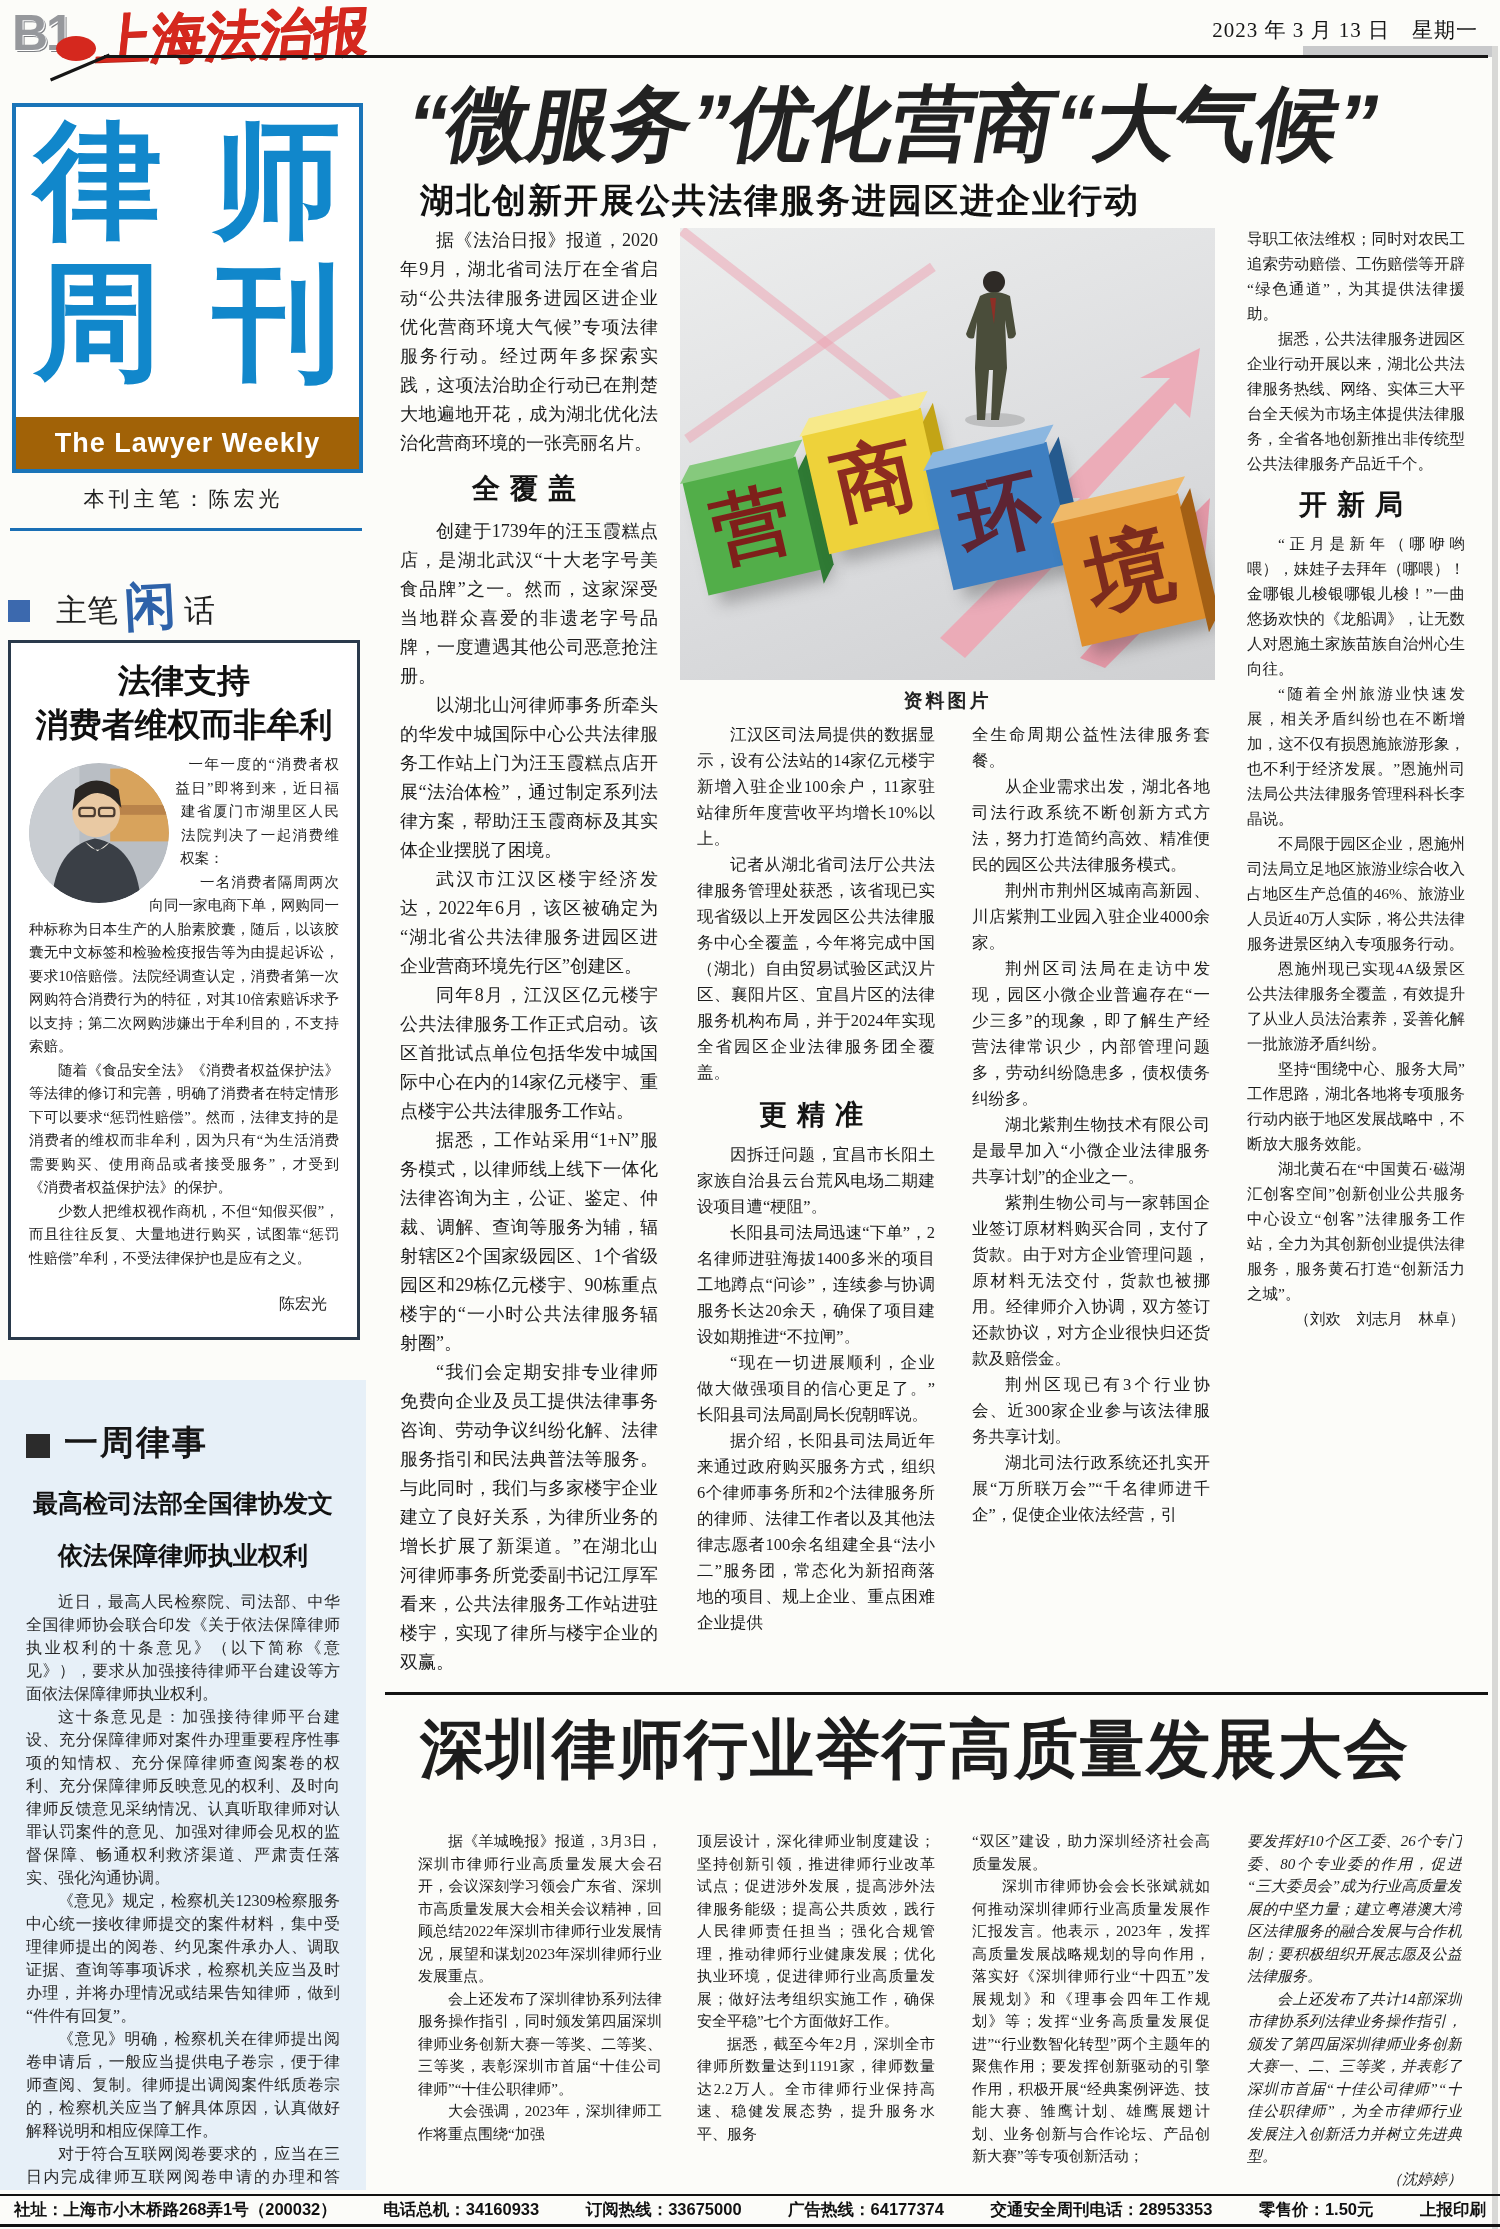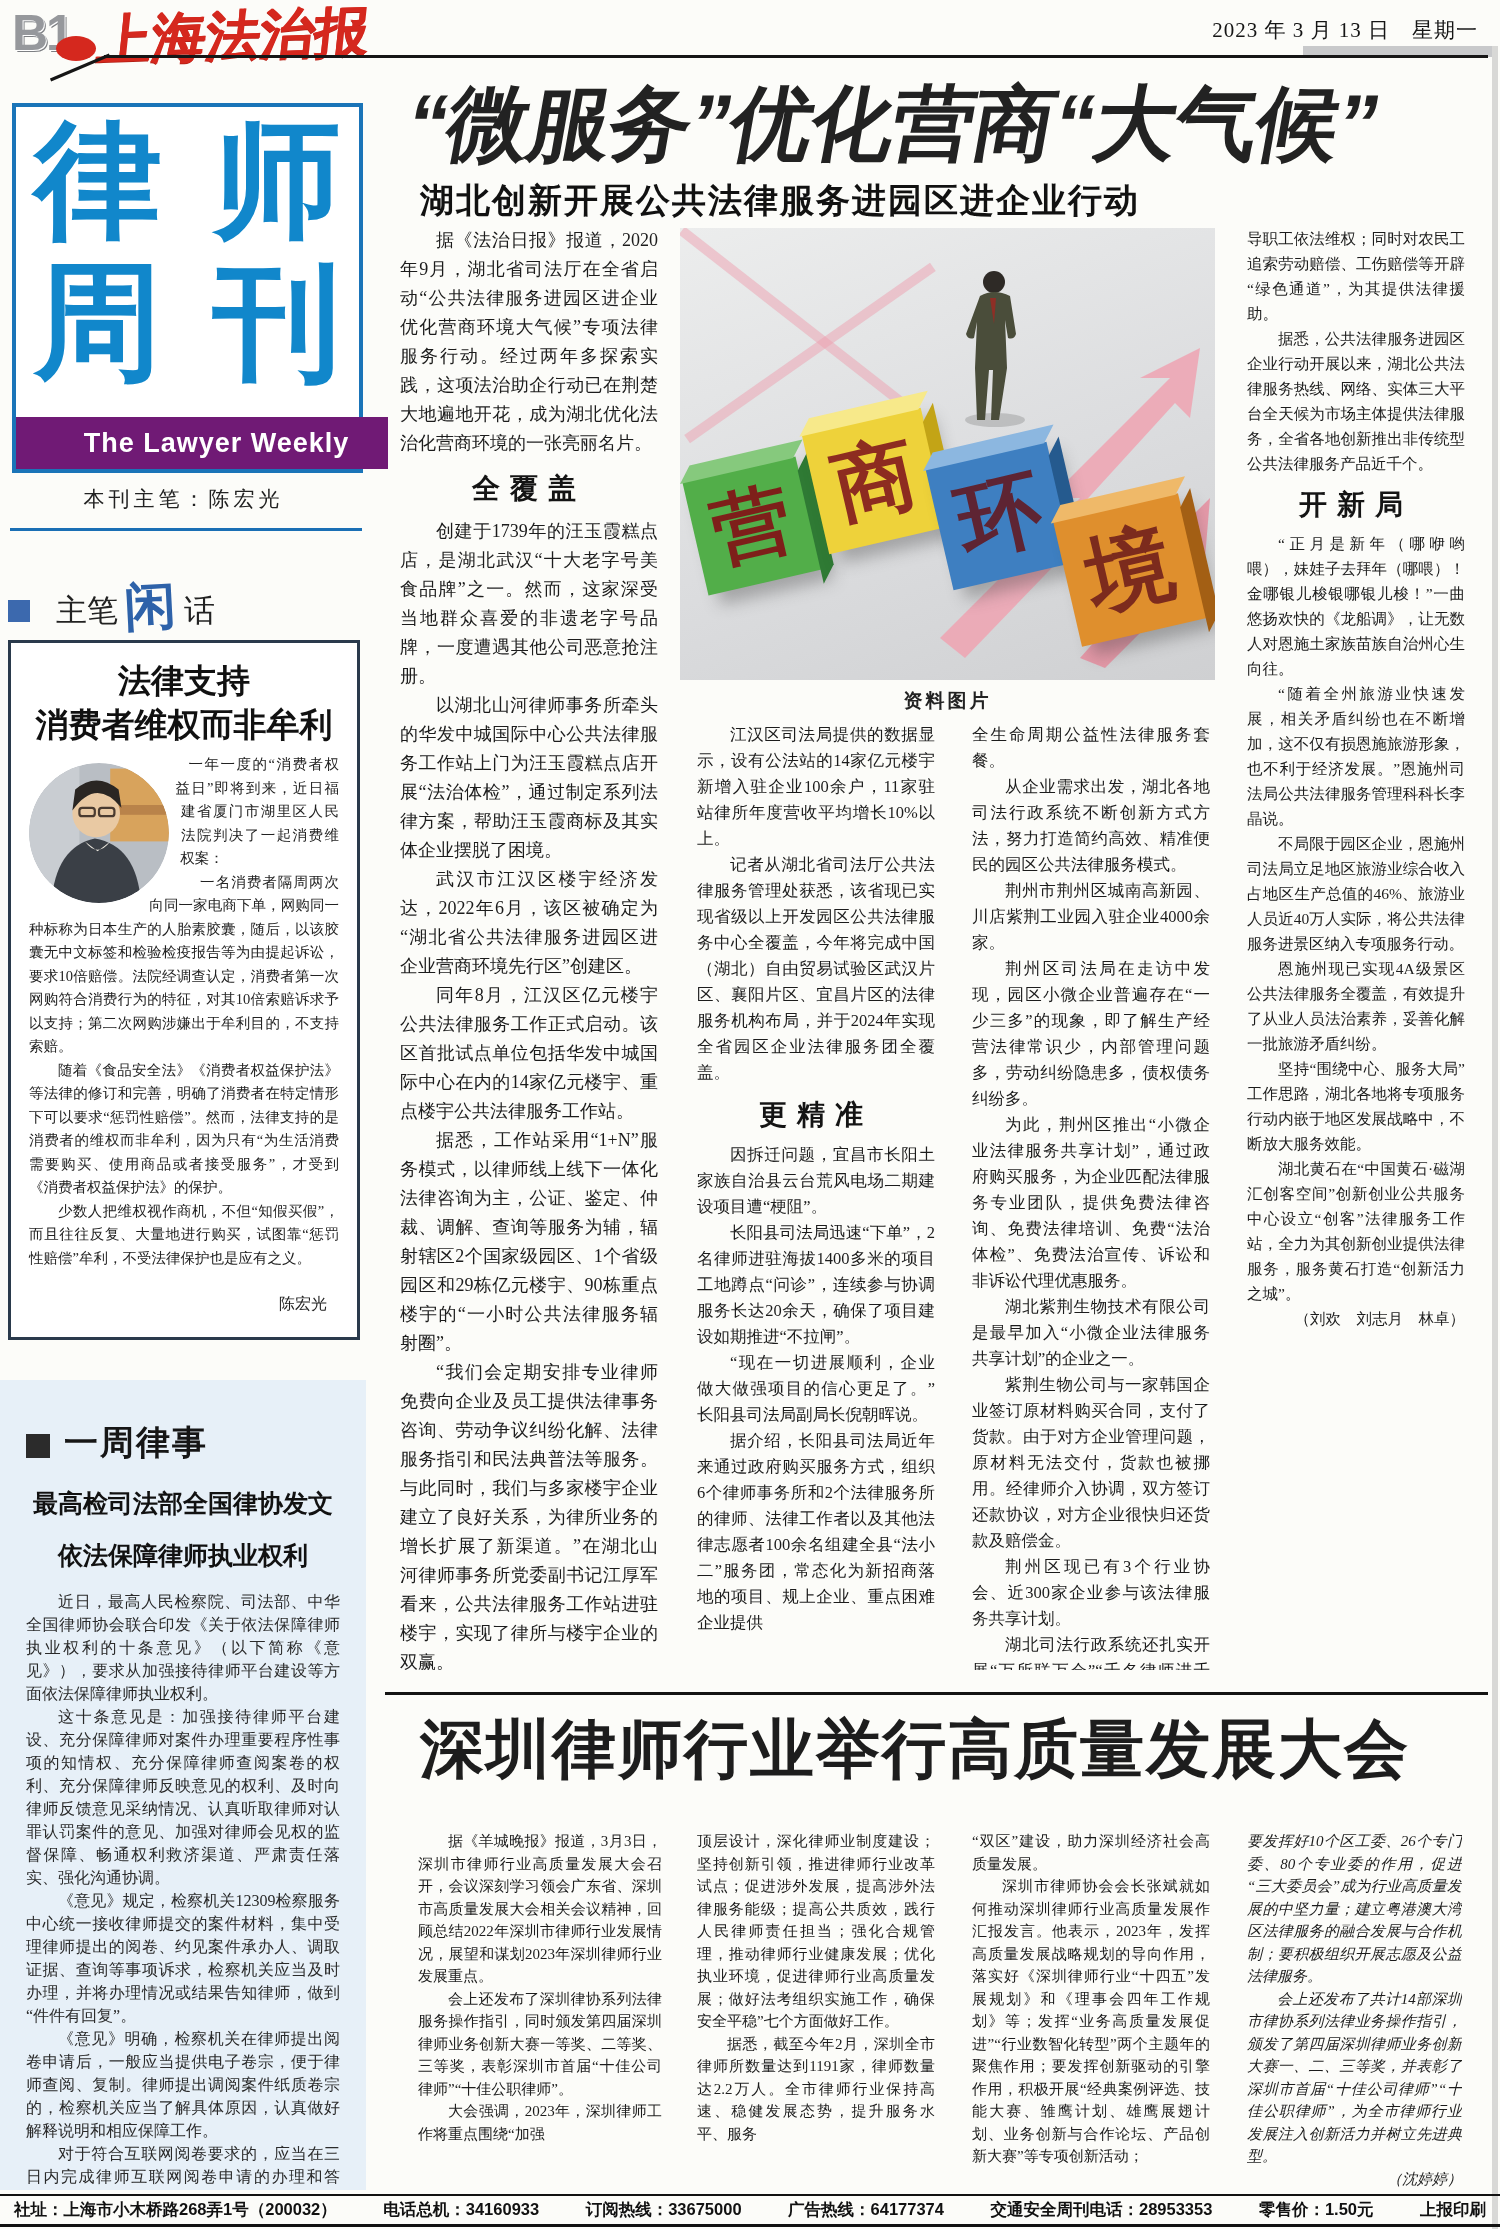--- a/index.html
+++ b/index.html
@@ -17,22 +17,22 @@
   #issuedate{right:22px;top:16px;font-size:21px;color:#151515;letter-spacing:1px;}
   #hdr-graybar{left:1303px;top:46px;width:190px;height:11px;background:#c8c9cb;}
   #hdr-rule{left:104px;top:55px;width:1384px;height:3px;background:#161616;}
   #hdr-diag{left:48px;top:66px;width:64px;height:3px;background:#161616;transform:rotate(-23deg);}
   #edge-strip{right:2px;top:46px;width:6px;height:2183px;background:#d8d8d6;}
 
   
   #masthead{left:12px;top:103px;width:343px;height:362px;border:4px solid #1a74b8;background:#fff;}
   .mast-row{height:128px;display:flex;justify-content:space-between;padding:0 18px;margin-top:14px;}
   .mast-row span{font-size:128px;line-height:118px;font-weight:900;color:#1187cb;}
-  #mast-en{position:absolute;left:0;bottom:0;width:100%;height:52px;background:#701a75;color:#fff;
-      display:flex;align-items:center;justify-content:center;font-size:27px;font-weight:800;letter-spacing:1px;padding-left:29px;}
+  #mast-en{position:absolute;left:0;bottom:0;width:100%;height:52px;background:#a16207;color:#fff;
+      display:flex;align-items:center;justify-content:center;font-size:27px;font-weight:800;letter-spacing:1px;}
   #editorline{left:12px;top:485px;width:343px;text-align:center;font-size:21px;letter-spacing:4px;color:#222;}
   #bluerule{left:10px;top:528px;width:352px;height:3px;background:#1a6fb5;}
 
   
   #essaysec{left:8px;top:578px;width:352px;height:52px;}
   #essaysec .sq{position:absolute;left:0;top:22px;width:22px;height:22px;background:#3c69ae;}
   #essaysec .t1{position:absolute;left:48px;top:12px;font-size:31px;color:#222;}
   #essaysec .fancy{position:absolute;left:116px;top:-6px;font-size:52px;font-weight:900;color:#2e62a9;transform:rotate(-3deg);}
   #essaysec .t2{position:absolute;left:176px;top:12px;font-size:31px;color:#222;}
   #essaybox{left:8px;top:640px;width:352px;height:700px;border:3px solid #2a3a4c;background:#fff;
@@ -230,21 +230,20 @@
     <p>长阳县司法局迅速“下单”，2名律师进驻海拔1400多米的项目工地蹲点“问诊”，连续参与协调服务长达20余天，确保了项目建设如期推进“不拉闸”。</p>
     <p>“现在一切进展顺利，企业做大做强项目的信心更足了。”长阳县司法局副局长倪朝晖说。</p>
     <p>据介绍，长阳县司法局近年来通过政府购买服务方式，组织6个律师事务所和2个法律服务所的律师、法律工作者以及其他法律志愿者100余名组建全县“法小二”服务团，常态化为新招商落地的项目、规上企业、重点困难企业提供</p>
   </div>
 
   <div class="col" id="mcol3">
     <p class="cont">全生命周期公益性法律服务套餐。</p>
     <p>从企业需求出发，湖北各地司法行政系统不断创新方式方法，努力打造简约高效、精准便民的园区公共法律服务模式。</p>
     <p>荆州市荆州区城南高新园、川店紫荆工业园入驻企业4000余家。</p>
     <p>荆州区司法局在走访中发现，园区小微企业普遍存在“一少三多”的现象，即了解生产经营法律常识少，内部管理问题多，劳动纠纷隐患多，债权债务纠纷多。</p>
-    <p>为此，荆州区推出“小微企业法律服务共享计划”，通过政府购买服务，为企业匹配法律服务专业团队，提供免费法律咨询、免费法律培训、免费“法治体检”、免费法治宣传、诉讼和非诉讼代理优惠服务。</p>
     <p>湖北紫荆生物技术有限公司是最早加入“小微企业法律服务共享计划”的企业之一。</p>
     <p>紫荆生物公司与一家韩国企业签订原材料购买合同，支付了货款。由于对方企业管理问题，原材料无法交付，货款也被挪用。经律师介入协调，双方签订还款协议，对方企业很快归还货款及赔偿金。</p>
     <p>荆州区现已有3个行业协会、近300家企业参与该法律服务共享计划。</p>
     <p>湖北司法行政系统还扎实开展“万所联万会”“千名律师进千企”，促使企业依法经营，引</p>
   </div>
 
   <div class="col" id="mcol4">
     <p class="cont">导职工依法维权；同时对农民工追索劳动赔偿、工伤赔偿等开辟“绿色通道”，为其提供法律援助。</p>
     <p>据悉，公共法律服务进园区企业行动开展以来，湖北公共法律服务热线、网络、实体三大平台全天候为市场主体提供法律服务，全省各地创新推出非传统型公共法律服务产品近千个。</p>
     <h3>开新局</h3>

